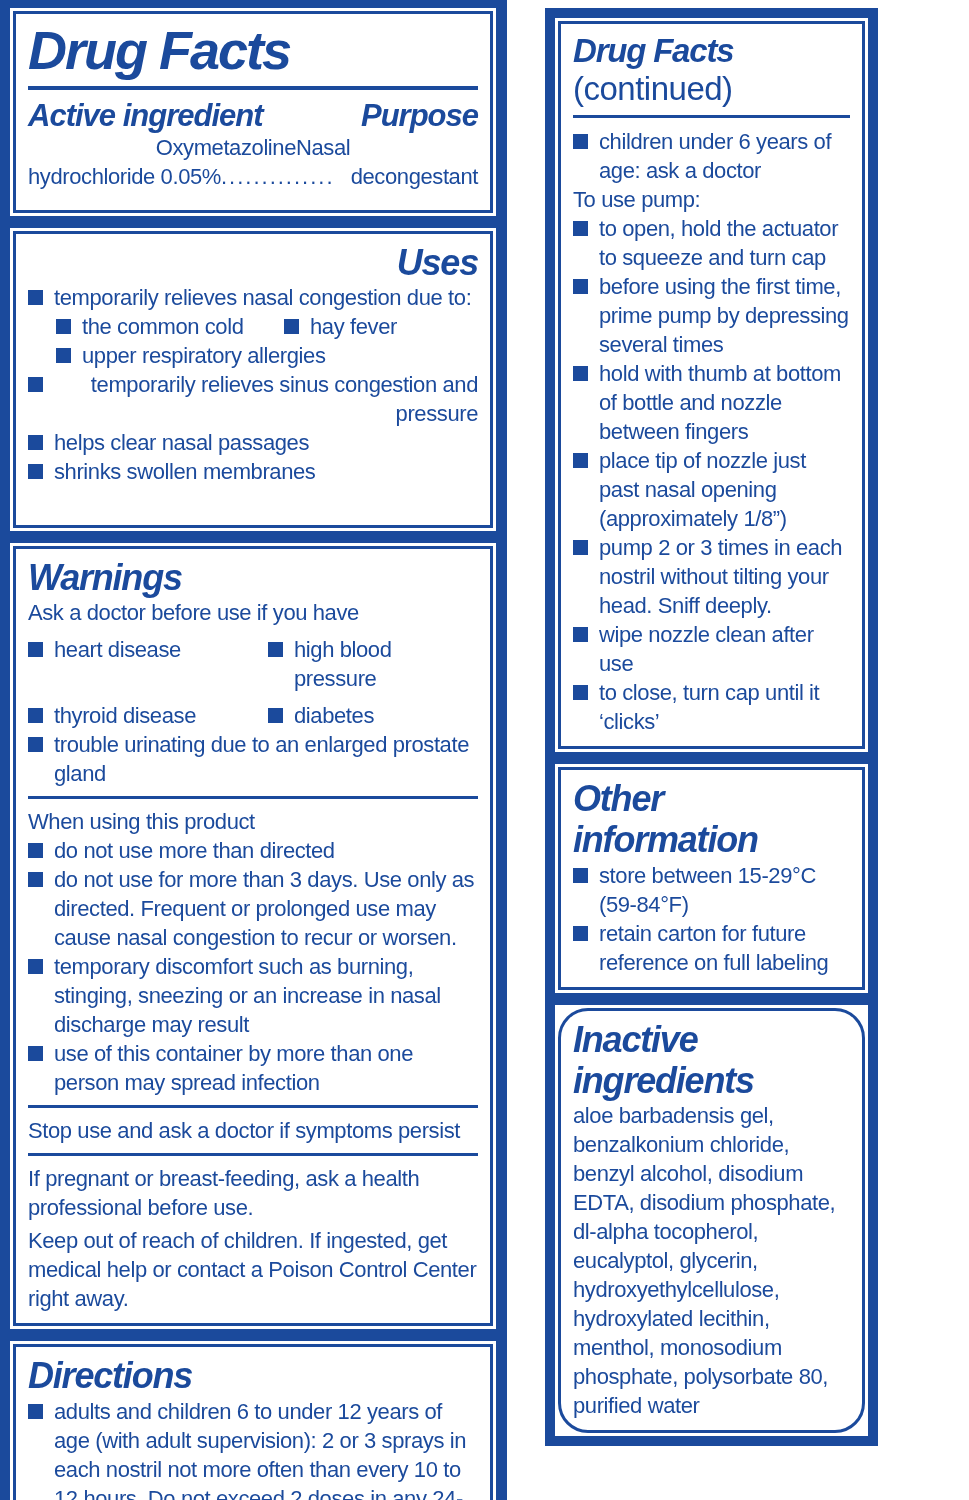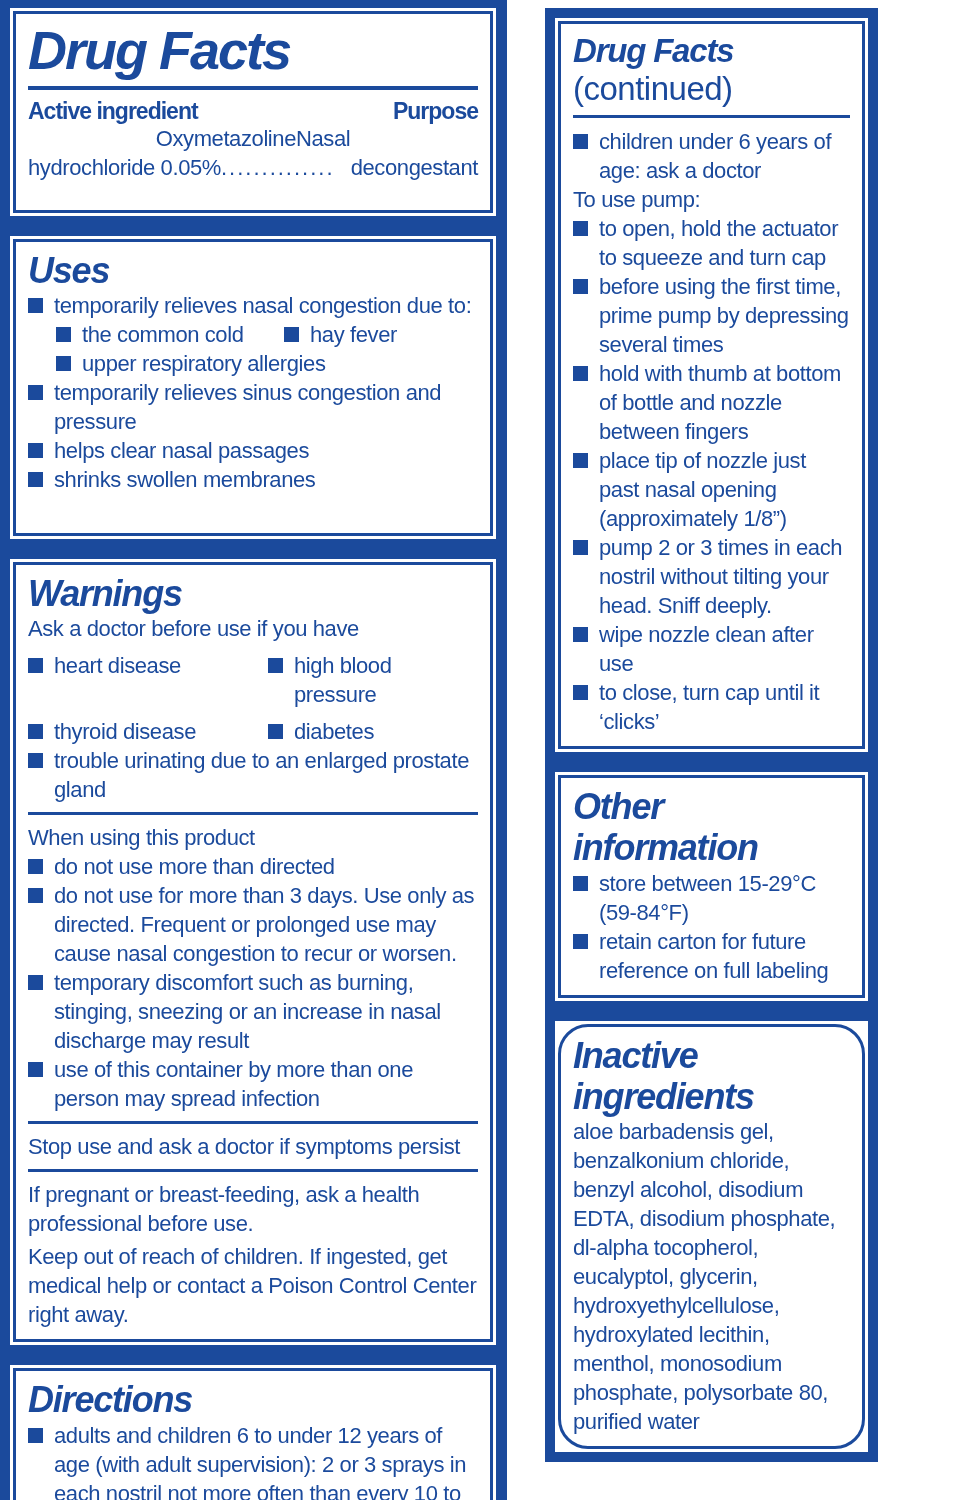--- a/index.html
+++ b/index.html
@@ -2,49 +2,49 @@
 <html><head>
 <meta charset="utf-8">
 <style>
   * { margin:0; padding:0; box-sizing:border-box; }
   html,body { background:#ffffff; }
   .page {
     position:relative; width:969px; height:1500px; background:#ffffff;
     font-family:"Liberation Sans", sans-serif; color:#1b4a9c; overflow:hidden;
   }
   
-  .col { background:#1b4a9c; display:flex; flex-direction:column; gap:20px; }
+  .col { background:#1b4a9c; display:flex; flex-direction:column; gap:12px; }
   .col-left  { position:absolute; left:0;  top:0;  width:507px; height:1500px; padding:8px 11px 10px 10px; overflow:hidden; }
   .col-right { position:absolute; left:545px; top:8px; width:333px; padding:10px; }
   
   .sec { background:#ffffff; padding:3px; flex:0 0 auto; }
   .box { border:3px solid #1b4a9c; background:#ffffff; padding:8px 12px 10px 12px; position:relative; }
   
   .h1 { font-style:italic; font-weight:bold; font-size:54px; line-height:1.05; letter-spacing:-2px; }
   .h2 { font-style:italic; font-weight:bold; font-size:36px; line-height:1.15; letter-spacing:-1.2px; }
   .h2-inline-reg { font-style:normal; font-weight:normal; letter-spacing:-0.5px; }
-  .h3 { font-weight:bold; font-size:23px; line-height:1.1; letter-spacing:-1px; }
+  .h3 { font-style:italic; font-weight:bold; font-size:31px; line-height:1.1; letter-spacing:-1px; }
   .txt { font-size:22px; line-height:29px; letter-spacing:-0.4px; }
   .bold { font-weight:normal; }
   .rule { border-top:4px solid #1b4a9c; margin:7px 0 9px; }
   .rule-thin { border-top:3px solid #1b4a9c; margin:8px 0; }
   
   .bi { display:flex; gap:11px; align-items:flex-start; }
   .sq { width:15px; height:15px; background:#1b4a9c; flex:0 0 auto; margin-top:7px; }
   .cols2 { display:grid; grid-template-columns:240px 1fr;margin-top:8px; }
   .sub { margin-left:28px; }
   .sub2 { display:grid; grid-template-columns:228px 1fr; margin-left:28px; }
   
   .ai-head { display:flex; justify-content:space-between; align-items:baseline; margin-top:2px; }
   .ai-line1 { display:flex; justify-content:center; }
   .ai-line2 { display:flex; align-items:baseline; white-space:nowrap; }
   .leader { flex:1 1 auto; overflow:hidden; letter-spacing:2px; }
   
   .mh-df   { min-height:202px; }
-  .mh-uses { min-height:297px; }
+  .mh-uses { min-height:297px;text-align:right; }
   .mh-warn { min-height:724px; }
   .mh-dir  { min-height:199px; }
   .mh-cont { min-height:551px; }
   .mh-oth  { min-height:124px; }
   .mh-ina  { min-height:297px;border-radius:30px; }
   .mt4 { margin-top:4px; }
 </style>
 </head>
 <body>
 

